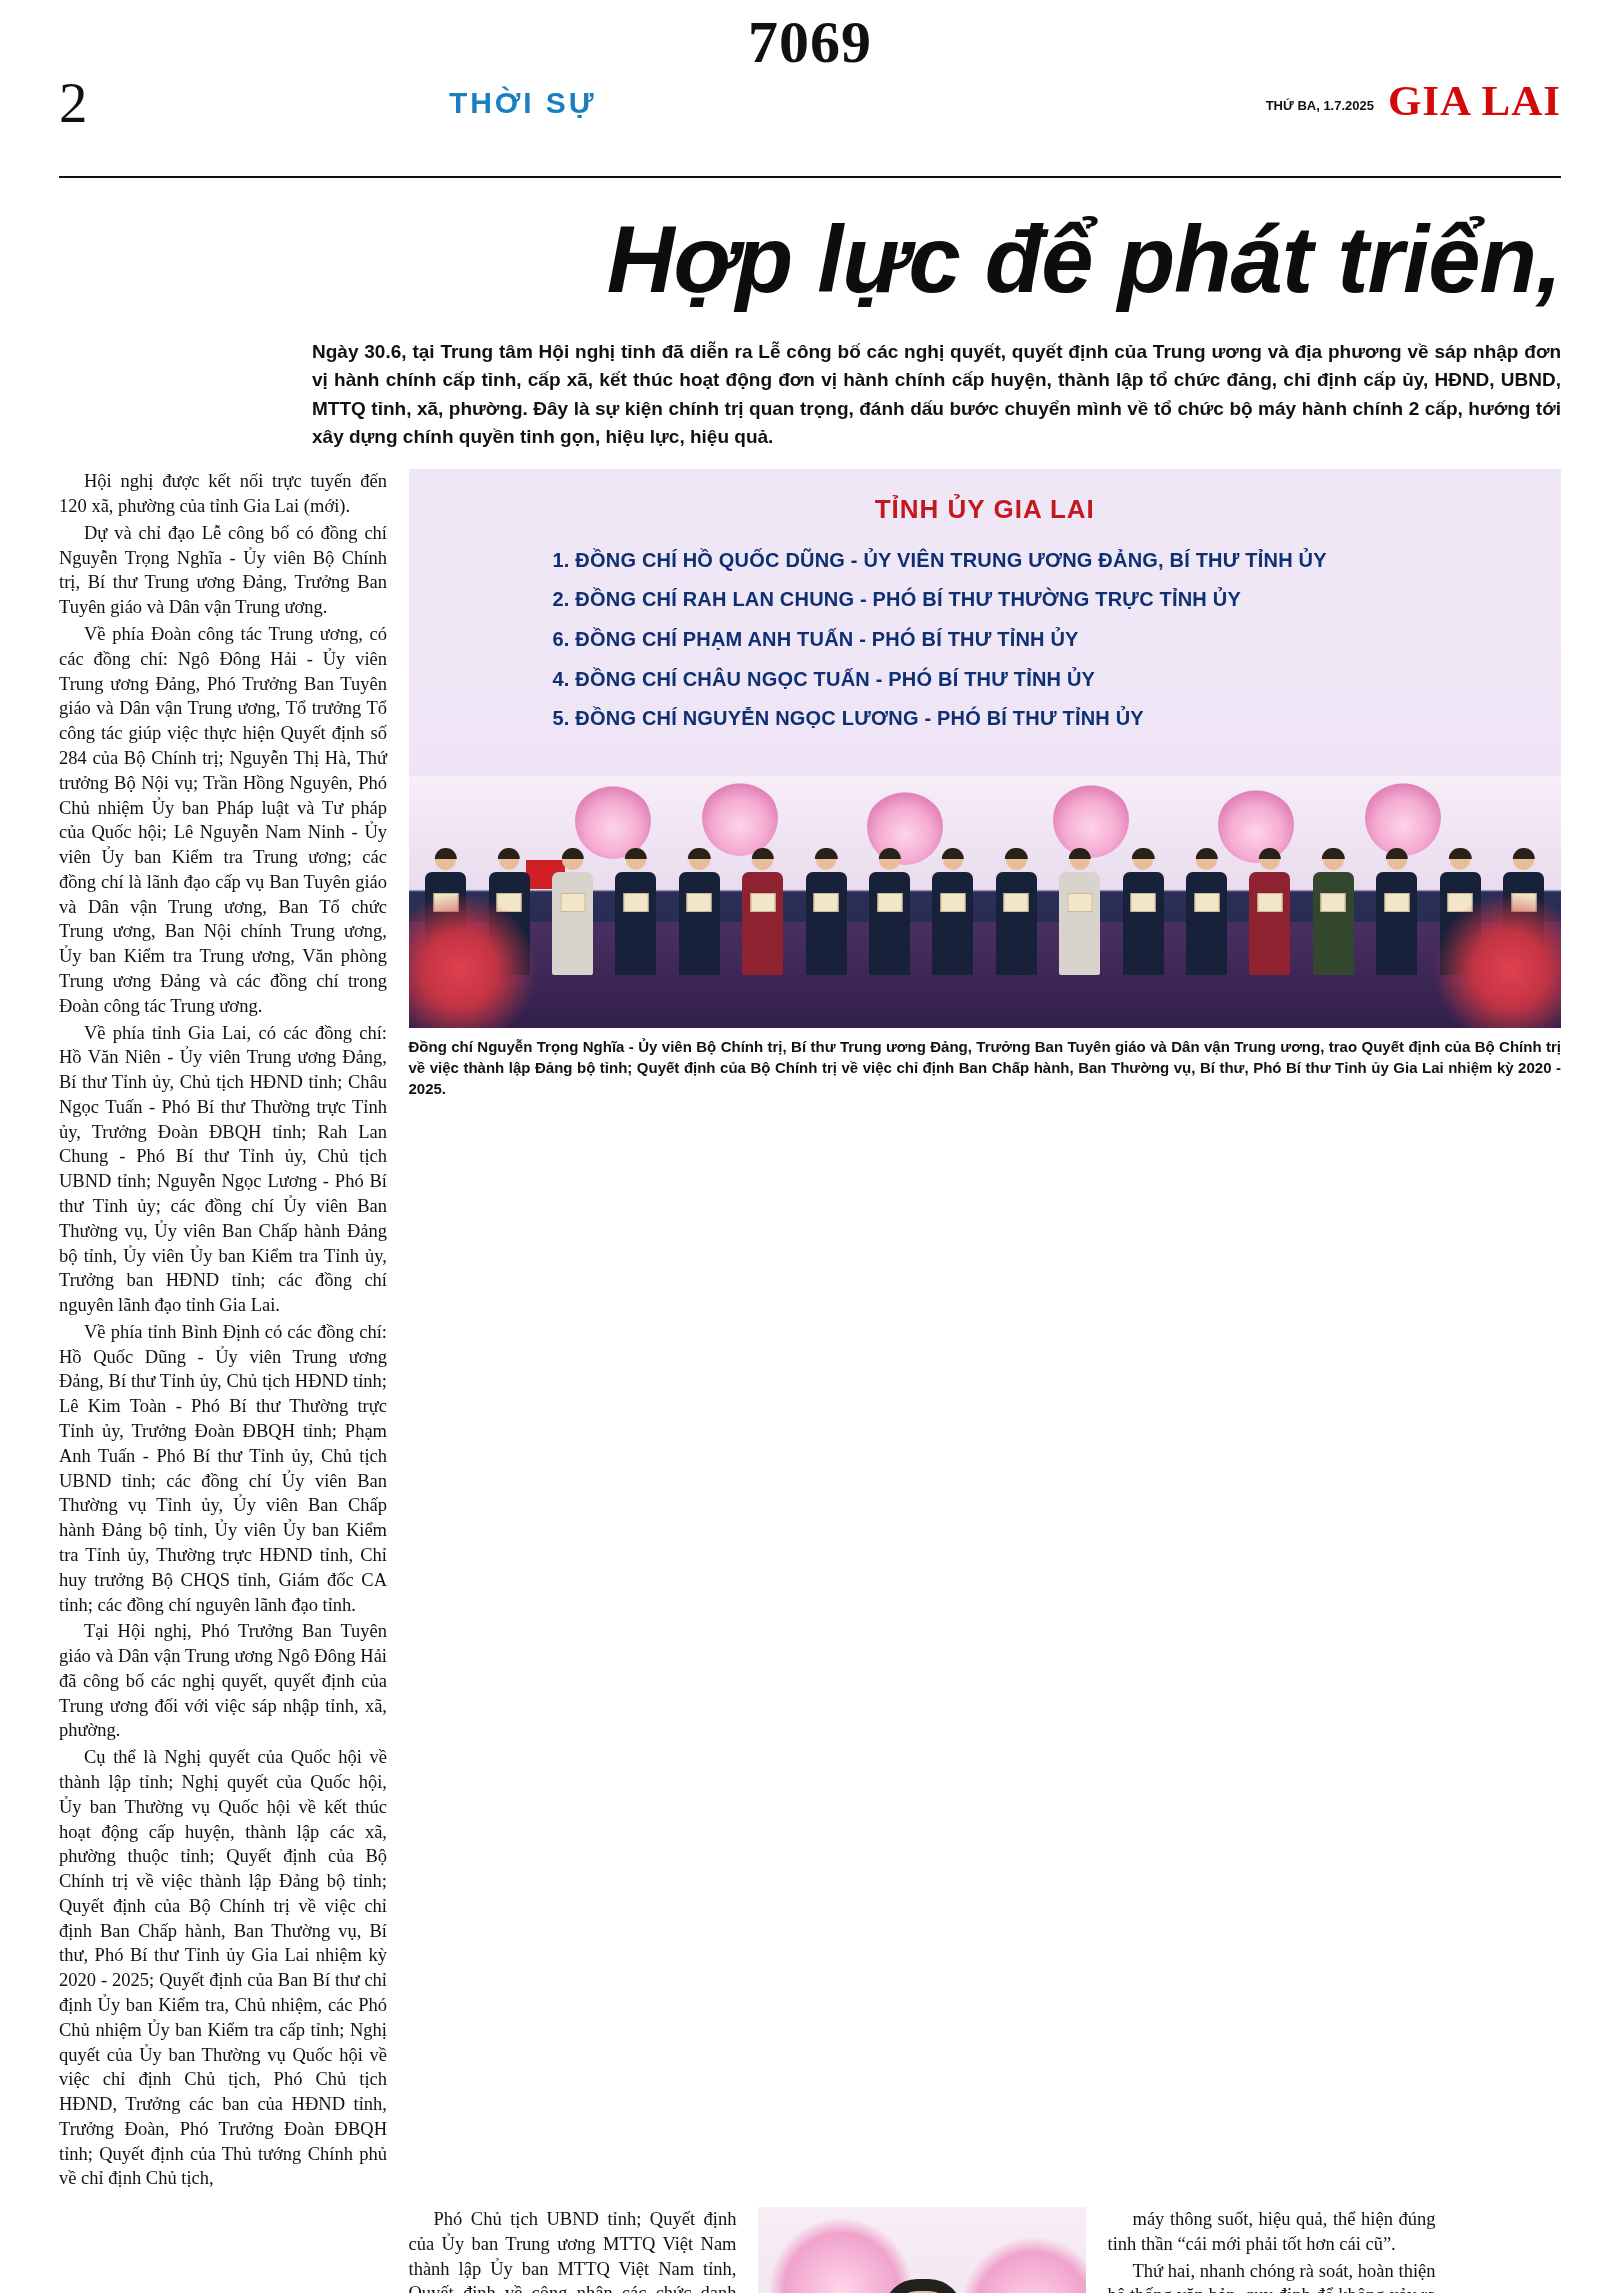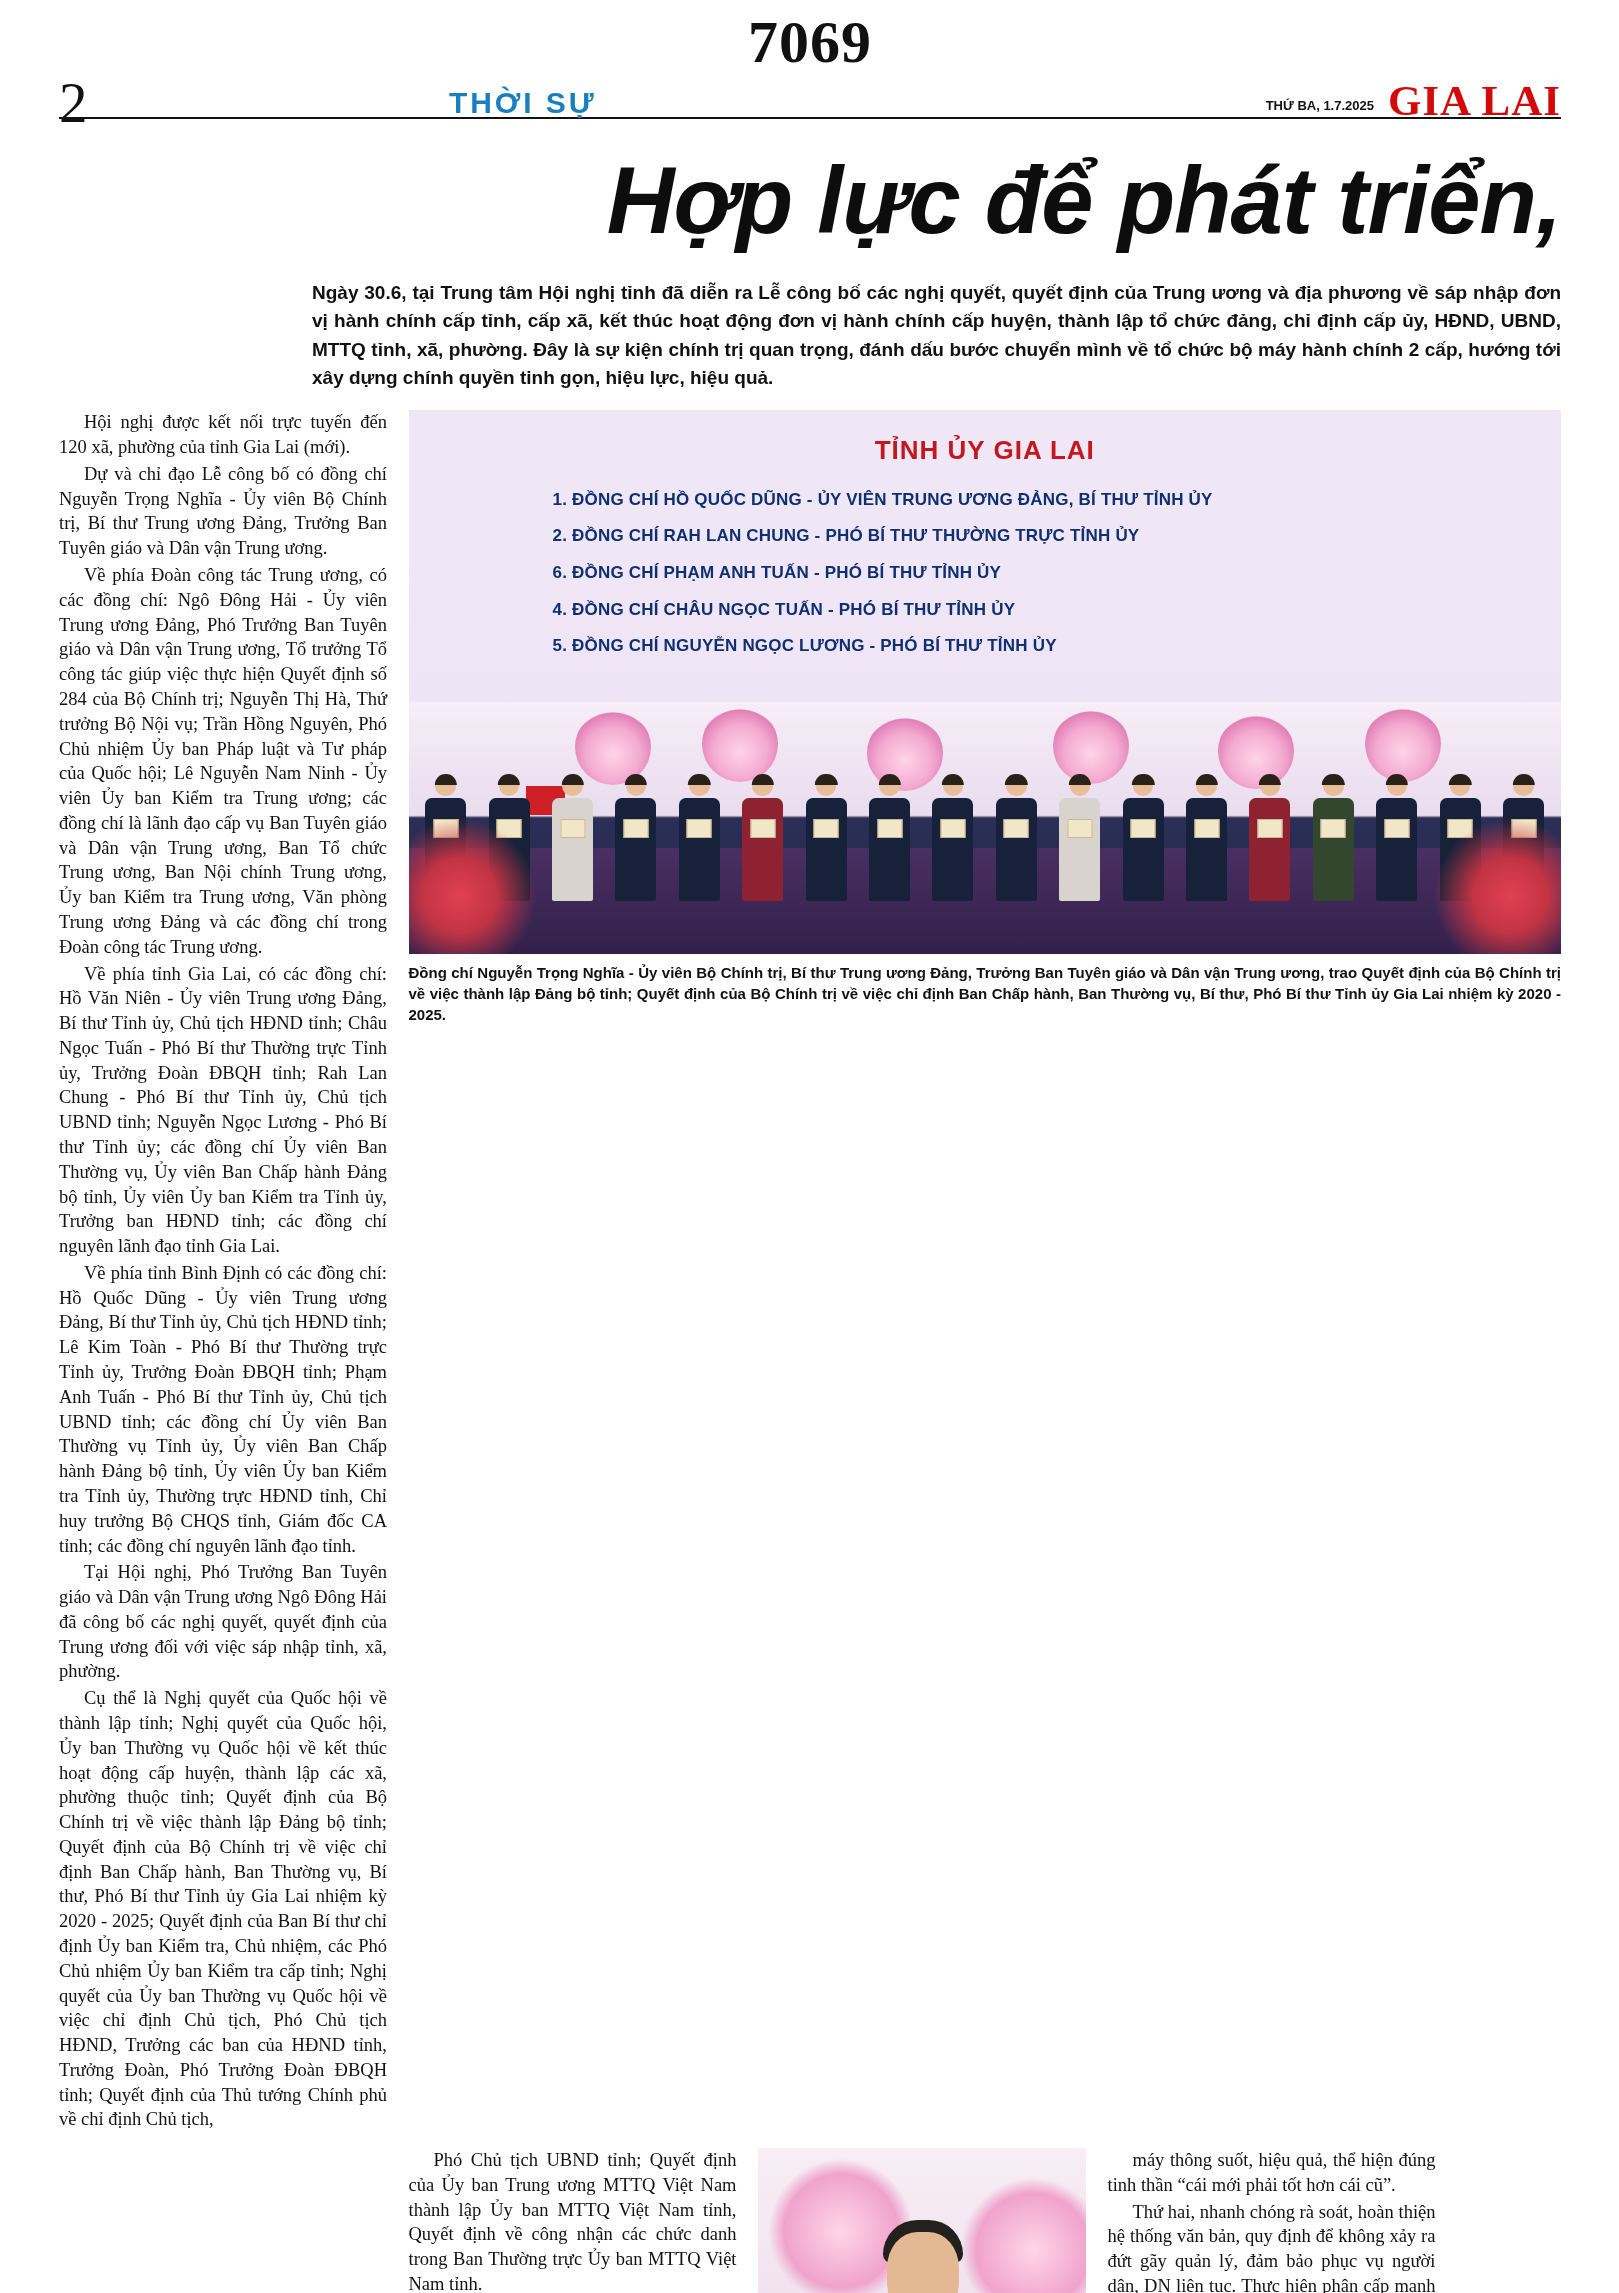--- a/index.html
+++ b/index.html
@@ -13,21 +13,21 @@
   .page {
     position: relative;
     width: 1620px;
     min-height: 2294px;
     padding: 0 0 29px 0;
   }
 
   
   .masthead {
     position: relative;
-    height: 119px;
+    height: 178px;
     border-bottom: 2.9px solid #111;
     margin: 0 59px;
   }
   .issue-number {
     position: absolute;
     top: 7.8px;
     left: 0; right: 0;
     text-align: center;
     font-family: "Liberation Serif", serif;
     font-weight: bold;
@@ -139,21 +139,21 @@
     margin-bottom: 23.4px;
   }
   .banner ol {
     margin: 0 0 0 115px;
     padding: 0;
     list-style: none;
   }
   .banner li {
     font-family: "Liberation Sans", sans-serif;
     font-weight: bold;
-    font-size: 17px;
+    font-size: 20px;
     color: #0f2f73;
     margin-bottom: 16.6px;
     letter-spacing: 0.2px;
   }
   .photo {
     position: relative;
     height: 252px;
     background: linear-gradient(180deg,#f6eef8 0%,#efe2f2 28%,#e8dcee 45%,#2c2f57 46%,#1d2247 100%);
     overflow: hidden;
   }

